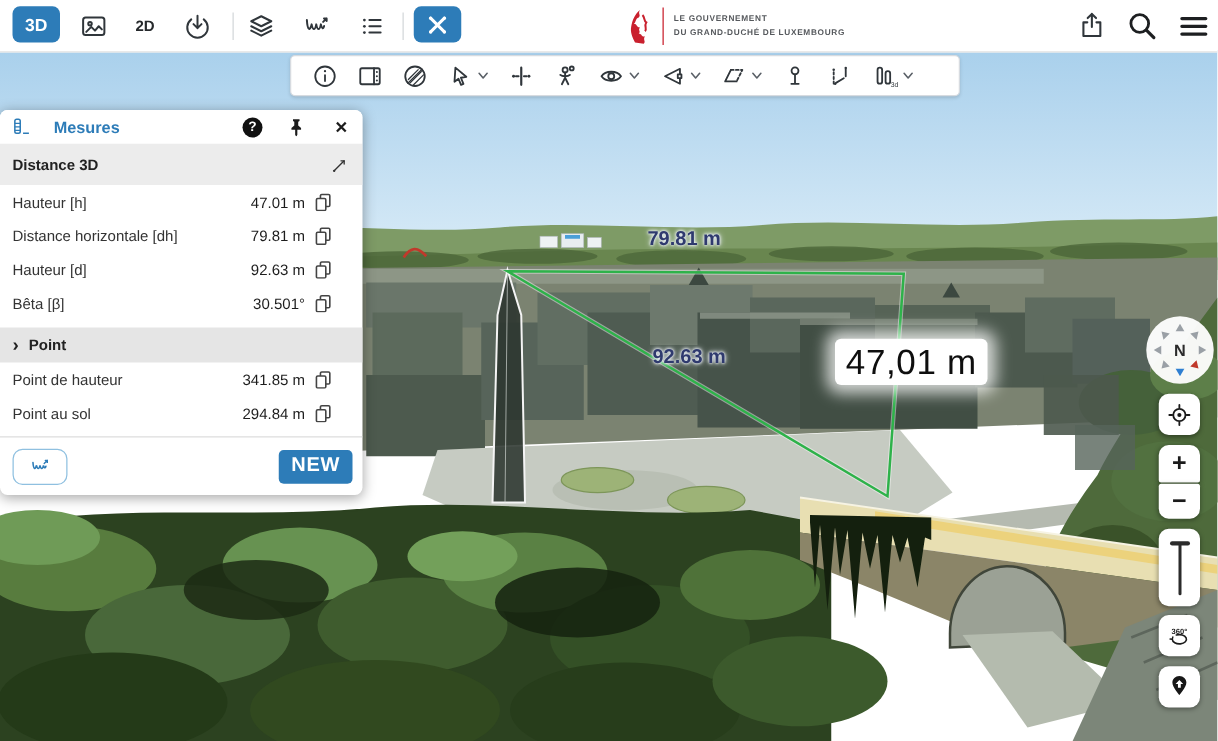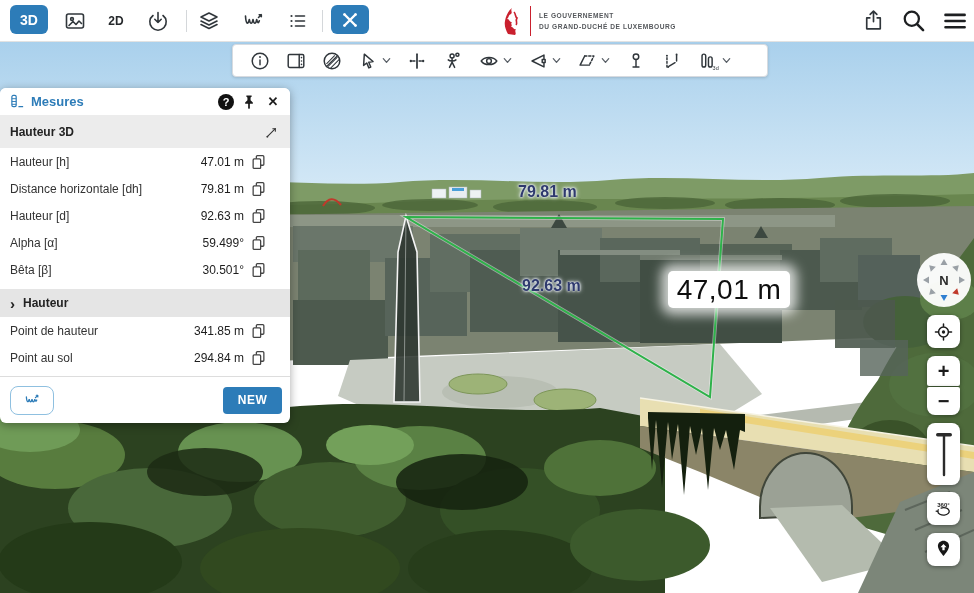--- a/index.html
+++ b/index.html
@@ -30,41 +30,41 @@
   .toolbar{position:absolute;left:232px;top:44px;width:536px;height:33px;z-index:35;
            background:#fff;border:1px solid #d7dbe0;border-radius:4px;
            box-shadow:0 1px 3px rgba(0,0,0,.15);display:flex;align-items:center;padding:0 10px;gap:2px}
   .tbtn{display:flex;align-items:center;justify-content:center;height:30px;padding:0 6px;cursor:pointer;
         background:none;border:none}
   .chev{width:11px;height:11px;color:#5a6067;margin-left:2px}
 
   
   .panel{position:absolute;left:0;top:88px;width:290px;z-index:30;background:#fff;border-radius:6px;
          box-shadow:0 2px 10px rgba(0,0,0,.35);font-size:12px;color:#2c2c2c;overflow:hidden}
-  .p-head{height:27px;display:flex;align-items:center;padding:0 8px 0 10px;gap:6px;background:#fff}
+  .p-head{height:27px;display:flex;align-items:center;padding:0 8px 0 10px;gap:18px;background:#fff}
   .p-title{color:var(--accent);font-weight:bold;font-size:13px;flex:1}
   .help-dot{width:16px;height:16px;border-radius:50%;background:#111;color:#fff;font-size:11px;font-weight:bold;
             display:flex;align-items:center;justify-content:center;cursor:pointer;border:none;padding:0}
   .p-headbtn{background:none;border:none;padding:0;cursor:pointer;display:flex;align-items:center;justify-content:center;width:18px;height:18px}
   .x-glyph{font-size:13px;font-weight:bold;color:#1c1c1c}
   .p-section{height:33px;background:#ececec;display:flex;align-items:center;padding:0 10px;font-weight:bold;color:#222}
   .p-section .sp{flex:1}
   .prow{height:27px;display:flex;align-items:center;padding:0 24px 0 10px}
   .prow .lbl{flex:1;color:#333}
   .prow .val{color:#1d1d1d;margin-right:7px}
   .copy-btn{background:none;border:none;padding:0;cursor:pointer;width:15px;height:15px;color:#444}
   .sketch{height:28px;background:#e5e5e5;display:flex;align-items:center;gap:8px;padding:0 10px;
           font-weight:bold;color:#222;margin-top:6px;cursor:pointer}
   .sketch .ch{font-size:15px;font-weight:bold;line-height:1}
   .p-foot{border-top:1px solid #ddd;margin-top:5px;height:47px;display:flex;align-items:center;
           justify-content:space-between;padding:0 10px 0 10px}
   .redraw{width:44px;height:29px;border:1.5px solid #8fc0e0;border-radius:8px;background:#fff;cursor:pointer;
           display:flex;align-items:center;justify-content:center}
   .btn-new{width:59px;height:27px;border:none;border-radius:4px;background:var(--accent);color:#fff;
-           font-weight:bold;font-size:12px;letter-spacing:.5px;cursor:pointer;margin-right:-2px}
+           font-weight:bold;font-size:16px;letter-spacing:.5px;cursor:pointer;margin-right:-2px}
 
   
   .mlabel{position:absolute;z-index:20;font-weight:bold;font-size:16px;color:var(--navy);
           text-shadow:0 0 3px #e8eef5,0 0 5px #e8eef5,0 0 2px #fff;white-space:nowrap}
   .hlabel{position:absolute;z-index:21;left:668px;top:271px;width:122px;height:37px;background:#fff;
           border-radius:5px;box-shadow:0 0 12px 7px rgba(255,255,255,.75);display:flex;align-items:center;
           justify-content:center;font-size:28px;color:#0e0e0e;letter-spacing:.5px}
 
   
   .rc{position:absolute;z-index:25;background:#fff;border:none;border-radius:8px;
@@ -398,21 +398,21 @@
       <svg width="14" height="15" viewBox="0 0 16 17">
         <path d="M5 1.5 h6 v1.6 l-1.2 .7 v3.4 l2.6 2.4 v1.6 H9 v4.6 l-1 1.7 -1 -1.7 v-4.6 H3.6 v-1.6 l2.6-2.4 V3.8 l-1.2-.7 Z" fill="#1c1c1c"></path>
       </svg>
     </button>
     <button class="p-headbtn">
       <span class="x-glyph">✕</span>
     </button>
   </div>
 
   <div class="p-section">
-    <span>Hauteur 3D</span>
+    <span>Distance 3D</span>
     <span class="sp"></span>
     <svg width="16" height="16" viewBox="0 0 24 24" style="cursor:pointer">
       <path d="M5 19 L17 7" stroke="#333" stroke-width="1.6" fill="none" stroke-linecap="round"></path>
       <path d="M17 7 L13.2 7 M17 7 L17 10.8" stroke="#333" stroke-width="1.6" fill="none" stroke-linecap="round"></path>
       <circle cx="5" cy="19" r="1.4" fill="#333"></circle>
     </svg>
   </div>
 
   <div class="prow">
     <span class="lbl">Hauteur [h]</span>
@@ -435,41 +435,32 @@
   <div class="prow">
     <span class="lbl">Hauteur [d]</span>
     <span class="val">92.63 m</span>
     <button class="copy-btn">
         <svg width="15" height="15">
           <use href="#sym-copy"></use>
         </svg>
       </button>
   </div>
   <div class="prow">
-    <span class="lbl">Alpha [α]</span>
-    <span class="val">59.499°</span>
-    <button class="copy-btn">
-        <svg width="15" height="15">
-          <use href="#sym-copy"></use>
-        </svg>
-      </button>
-  </div>
-  <div class="prow">
     <span class="lbl">Bêta [β]</span>
     <span class="val">30.501°</span>
     <button class="copy-btn">
         <svg width="15" height="15">
           <use href="#sym-copy"></use>
         </svg>
       </button>
   </div>
 
   <div class="sketch">
     <span class="ch">›</span>
-    <span>Hauteur</span>
+    <span>Point</span>
   </div>
 
   <div class="prow" style="margin-top:0">
     <span class="lbl">Point de hauteur</span>
     <span class="val">341.85 m</span>
     <button class="copy-btn">
         <svg width="15" height="15">
           <use href="#sym-copy"></use>
         </svg>
       </button>

